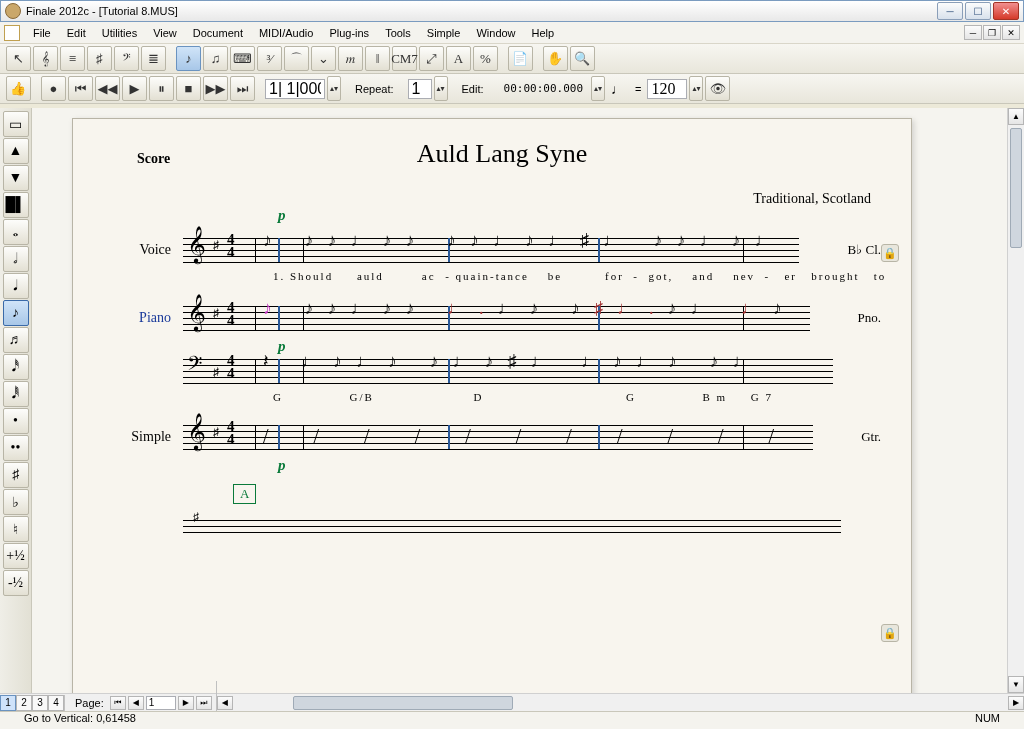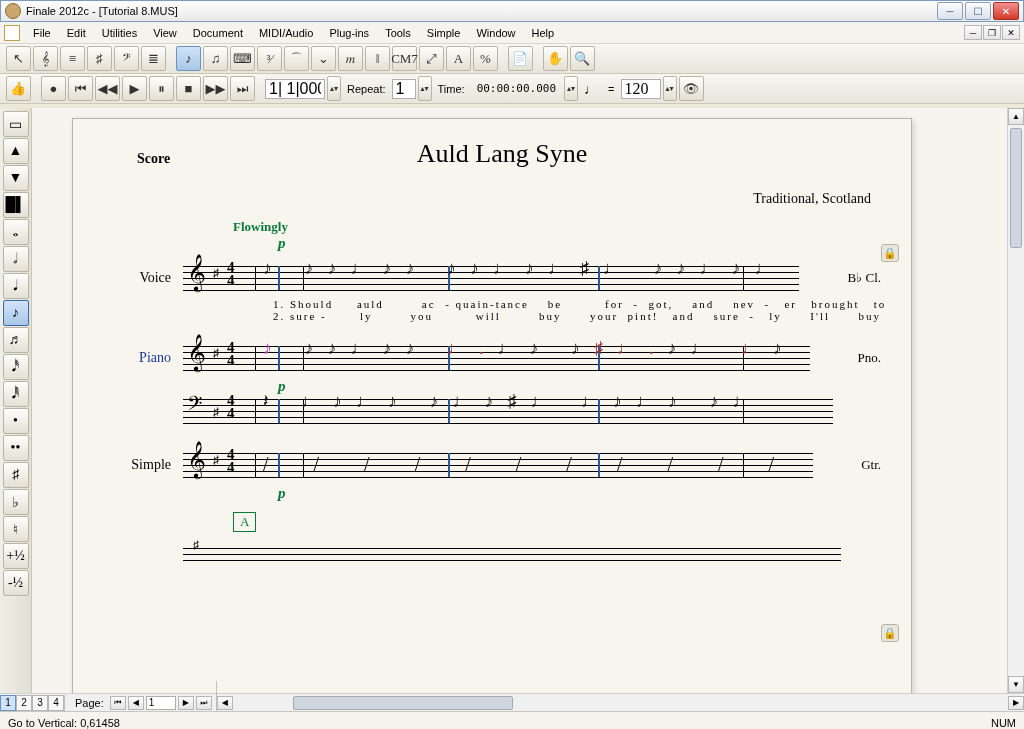--- a/index.html
+++ b/index.html
@@ -19,21 +19,21 @@
 .menubar .menuitem { padding: 2px 8px; cursor: default; }
 .menubar .mdi-btns { margin-left: auto; display: flex; gap: 1px; }
 .menubar .mdi-btn { width: 18px; height: 15px; border: 1px solid #b5b5b5; background: linear-gradient(#fcfcfc,#e5e5e5); font-size: 9px; display: flex; align-items: center; justify-content: center; }
 
 
 .toolbar { height: 30px; background: linear-gradient(#f7f6f1,#e8e6db); border-bottom: 1px solid #c9c7ba; display: flex; align-items: center; padding: 0 6px; gap: 2px; }
 .tbtn { width: 25px; height: 25px; border: 1px solid #b8b5a6; background: linear-gradient(#fdfdfb,#e3e0d3); border-radius: 2px; display: flex; align-items: center; justify-content: center; font-size: 13px; color: #333; font-family: "Times New Roman", serif; }
 .tbtn.active { background: linear-gradient(#d0e4f8,#a8c7e8); border-color: #6a93c0; }
 .sep { width: 6px; }
 .toolbar input[type=text] { border: 1px solid #abadb3; padding: 2px 3px; font-size: 16px; height: 20px; }
-.toolbar label { margin: 0 4px; }
+.toolbar label { margin: 0 12px; }
 
 
 .workspace { position: absolute; top: 108px; bottom: 36px; left: 0; right: 0; display: flex; }
 .leftpalette { width: 32px; background: linear-gradient(90deg,#efeee7,#e2e0d4); border-right: 1px solid #c9c7ba; display: flex; flex-direction: column; align-items: center; padding-top: 3px; gap: 1px; overflow: hidden; }
 .leftpalette .pbtn { width: 26px; height: 26px; border: 1px solid #b8b5a6; background: linear-gradient(#fdfdfb,#e3e0d3); border-radius: 2px; display: flex; align-items: center; justify-content: center; font-size: 14px; font-family: "Times New Roman", serif; }
 .leftpalette .pbtn.sel { border-color: #3a6aa8; background: linear-gradient(#d0e4f8,#a8c7e8); }
 
 .docarea { flex: 1; position: relative; background: #f5f4ef; overflow: hidden; }
 .vscroll { position: absolute; right: 0; top: 0; bottom: 0; width: 17px; background: #f0f0f0; border-left: 1px solid #d0d0d0; }
 .vscroll .thumb { position: absolute; left: 2px; right: 2px; top: 20px; height: 120px; background: #cfd6de; border: 1px solid #9faab6; border-radius: 2px; }
@@ -70,21 +70,21 @@
 .hscrollbar { position: absolute; bottom: 18px; left: 0; right: 0; height: 18px; background: #f0f0f0; border-top: 1px solid #d0d0d0; display: flex; align-items: center; }
 .hscrollbar .layers { display: flex; border-right: 1px solid #c0c0c0; margin-right: 2px; }
 .hscrollbar .layer { width: 16px; height: 16px; border: 1px solid #b5b5b5; background: #f8f8f8; font-size: 10px; text-align: center; line-height: 14px; }
 .hscrollbar .layer.active { background: #cfe3fb; border-color: #6a93c0; }
 .hscrollbar .pagenav { display: flex; align-items: center; gap: 2px; padding: 0 4px; border-right: 1px solid #c0c0c0; }
 .hscrollbar .navbtn { width: 16px; height: 14px; border: 1px solid #b5b5b5; background: linear-gradient(#fcfcfc,#e5e5e5); font-size: 8px; text-align: center; line-height: 12px; }
 .hscrollbar .pageinput { width: 30px; height: 14px; border: 1px solid #abadb3; font-size: 10px; padding: 0 2px; }
 .hscrollbar .track { flex: 1; position: relative; height: 16px; }
 .hscrollbar .thumb { position: absolute; left: 60px; width: 220px; top: 1px; bottom: 1px; background: #cfd6de; border: 1px solid #9faab6; border-radius: 2px; }
 
-.statusbar { position: absolute; bottom: 0; left: 0; right: 0; height: 18px; background: #f4f3ee; border-top: 1px solid #c9c7ba; display: flex; align-items: flex-end; padding: 0 8px; font-size: 11px; }
+.statusbar { position: absolute; bottom: 0; left: 0; right: 0; height: 18px; background: #f4f3ee; border-top: 1px solid #c9c7ba; display: flex; align-items: flex-start; padding: 0 24px; font-size: 11px; }
 .statusbar .right { margin-left: auto; }
 </style>
 </head>
 <body>
 
 <div class="titlebar">
   <div class="appicon"></div>
   <div class="title">Finale 2012c - [Tutorial 8.MUS]</div>
   <div class="winbtns">
     <div class="winbtn">─</div>
@@ -133,21 +133,21 @@
 <div class="toolbar">
   <div class="tbtn">👍</div>
   <div class="sep"></div>
   <span id="playback-btns" style="display: contents;"><div class="tbtn">●</div><div class="tbtn">⏮</div><div class="tbtn">◀◀</div><div class="tbtn">▶</div><div class="tbtn">⏸</div><div class="tbtn">■</div><div class="tbtn">▶▶</div><div class="tbtn">⏭</div></span>
   <div class="sep"></div>
   <input type="text" style="width: 60px;" value="1| 1|0000">
   <div class="tbtn" style="width:14px;font-size:8px">▴▾</div>
   <label>Repeat:</label>
   <input type="text" style="width: 24px;" value="1">
   <div class="tbtn" style="width:14px;font-size:8px">▴▾</div>
-  <label>Time:</label>
+  <label>Edit:</label>
   <span style="font-family:monospace;margin:0 6px">00:00:00.000</span>
   <div class="tbtn" style="width:14px;font-size:8px">▴▾</div>
   <span style="margin:0 4px;font-size:14px">♩</span>
   <span style="margin:0 4px">=</span>
   <input type="text" style="width: 40px; font-family: Liberation Serif, serif;" value="120">
   <div class="tbtn" style="width:14px;font-size:8px">▴▾</div>
   <div class="tbtn">👁</div>
 </div>
 
 <div class="workspace">
@@ -171,21 +171,20 @@
       <div class="pbtn">+½</div>
       <div class="pbtn">-½</div>
     </div>
 
   <div class="docarea">
     <div class="page">
       <div class="scorelabel">Score</div>
       <h1>Auld Lang Syne</h1>
       <div class="composer">Traditional, Scotland</div>
 
-      <div class="tempo">Flowingly</div>
       <div class="dyn" style="margin-left:155px">p</div>
 
       <div class="lock" style="top:125px">🔒</div>
 
       
       <div class="system">
         <div class="instname">Voice</div>
         <div class="staff">
           <div class="stafflines">
               <div class="l1"></div>
@@ -201,21 +200,20 @@
           <div class="barline blue" style="left:95px"></div>
           <div class="barline" style="left:120px"></div>
           <div class="barline blue" style="left:265px"></div>
           <div class="barline blue" style="left:415px"></div>
           <div class="barline" style="left:560px"></div>
           <div class="notes">♪ ♪♪♩♪♪ ♪♪♩♪♩♯♩ ♪♪♩♪♩ ♪♪</div>
         </div>
         <div class="abbr">B♭ Cl.</div>
       </div>
       <div class="lyrics">1. Should     auld        ac  - quain-tance    be         for  -  got,    and    nev  -   er   brought   to</div>
-      <div class="lyrics">2. sure -       ly        you         will        buy      your  pint!   and    sure  -   ly      I'll      buy</div>
 
       
       <div class="system" style="margin-top:16px">
         <div class="instname piano">Piano</div>
         <div class="staff">
           <div class="stafflines">
               <div class="l1"></div>
               <div class="l2"></div>
               <div class="l3"></div>
               <div class="l4"></div>
@@ -251,20 +249,21 @@
           <div class="barline" style="left:72px"></div>
           <div class="barline blue" style="left:95px"></div>
           <div class="barline" style="left:120px"></div>
           <div class="barline blue" style="left:265px"></div>
           <div class="barline blue" style="left:415px"></div>
           <div class="barline" style="left:560px"></div>
           <div class="notes">𝄽 ♩♪♩♪ ♪♩♪♯♩ ♩♪♩♪ ♪♩</div>
         </div>
         <div class="abbr"></div>
       </div>
+      <div class="chords">G              G/B                     D                              G              B m     G 7</div>
 
       
       <div class="system" style="margin-top:14px">
         <div class="instname">Simple</div>
         <div class="staff">
           <div class="stafflines">
               <div class="l1"></div>
               <div class="l2"></div>
               <div class="l3"></div>
               <div class="l4"></div>

